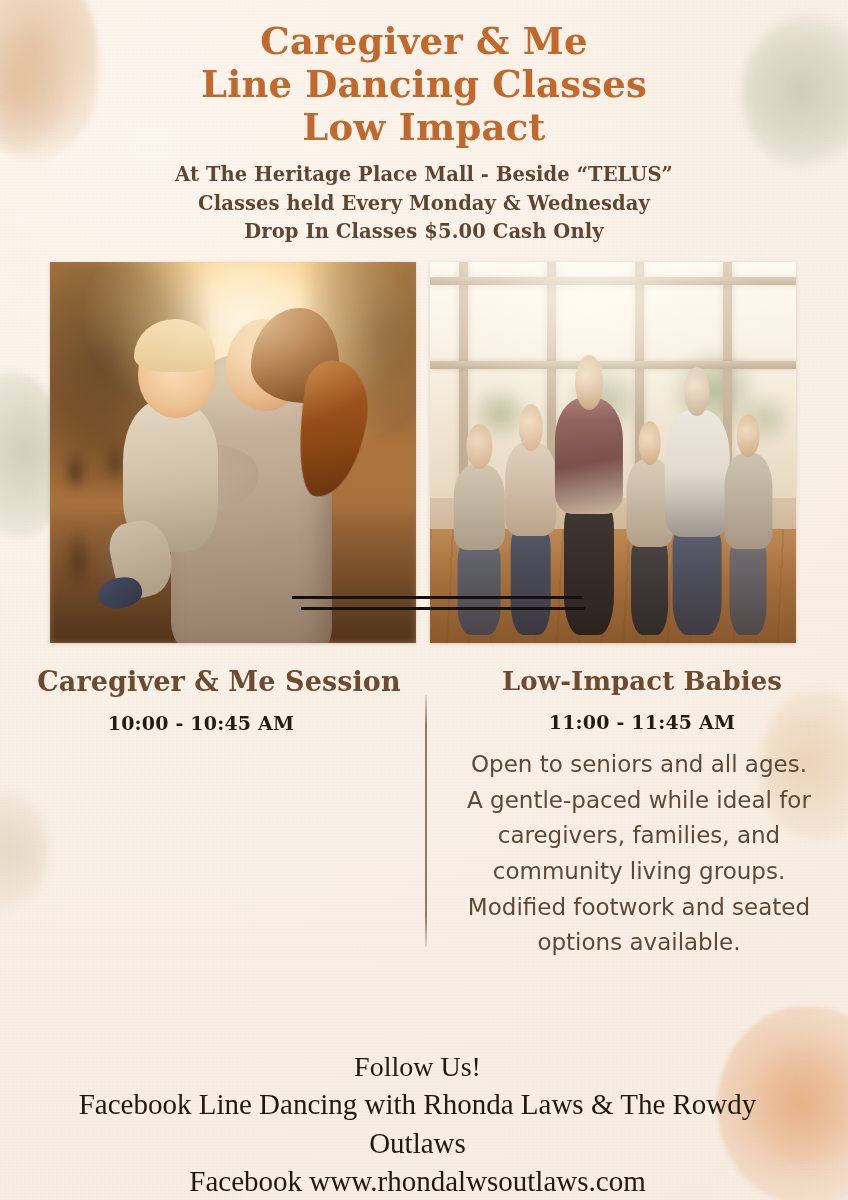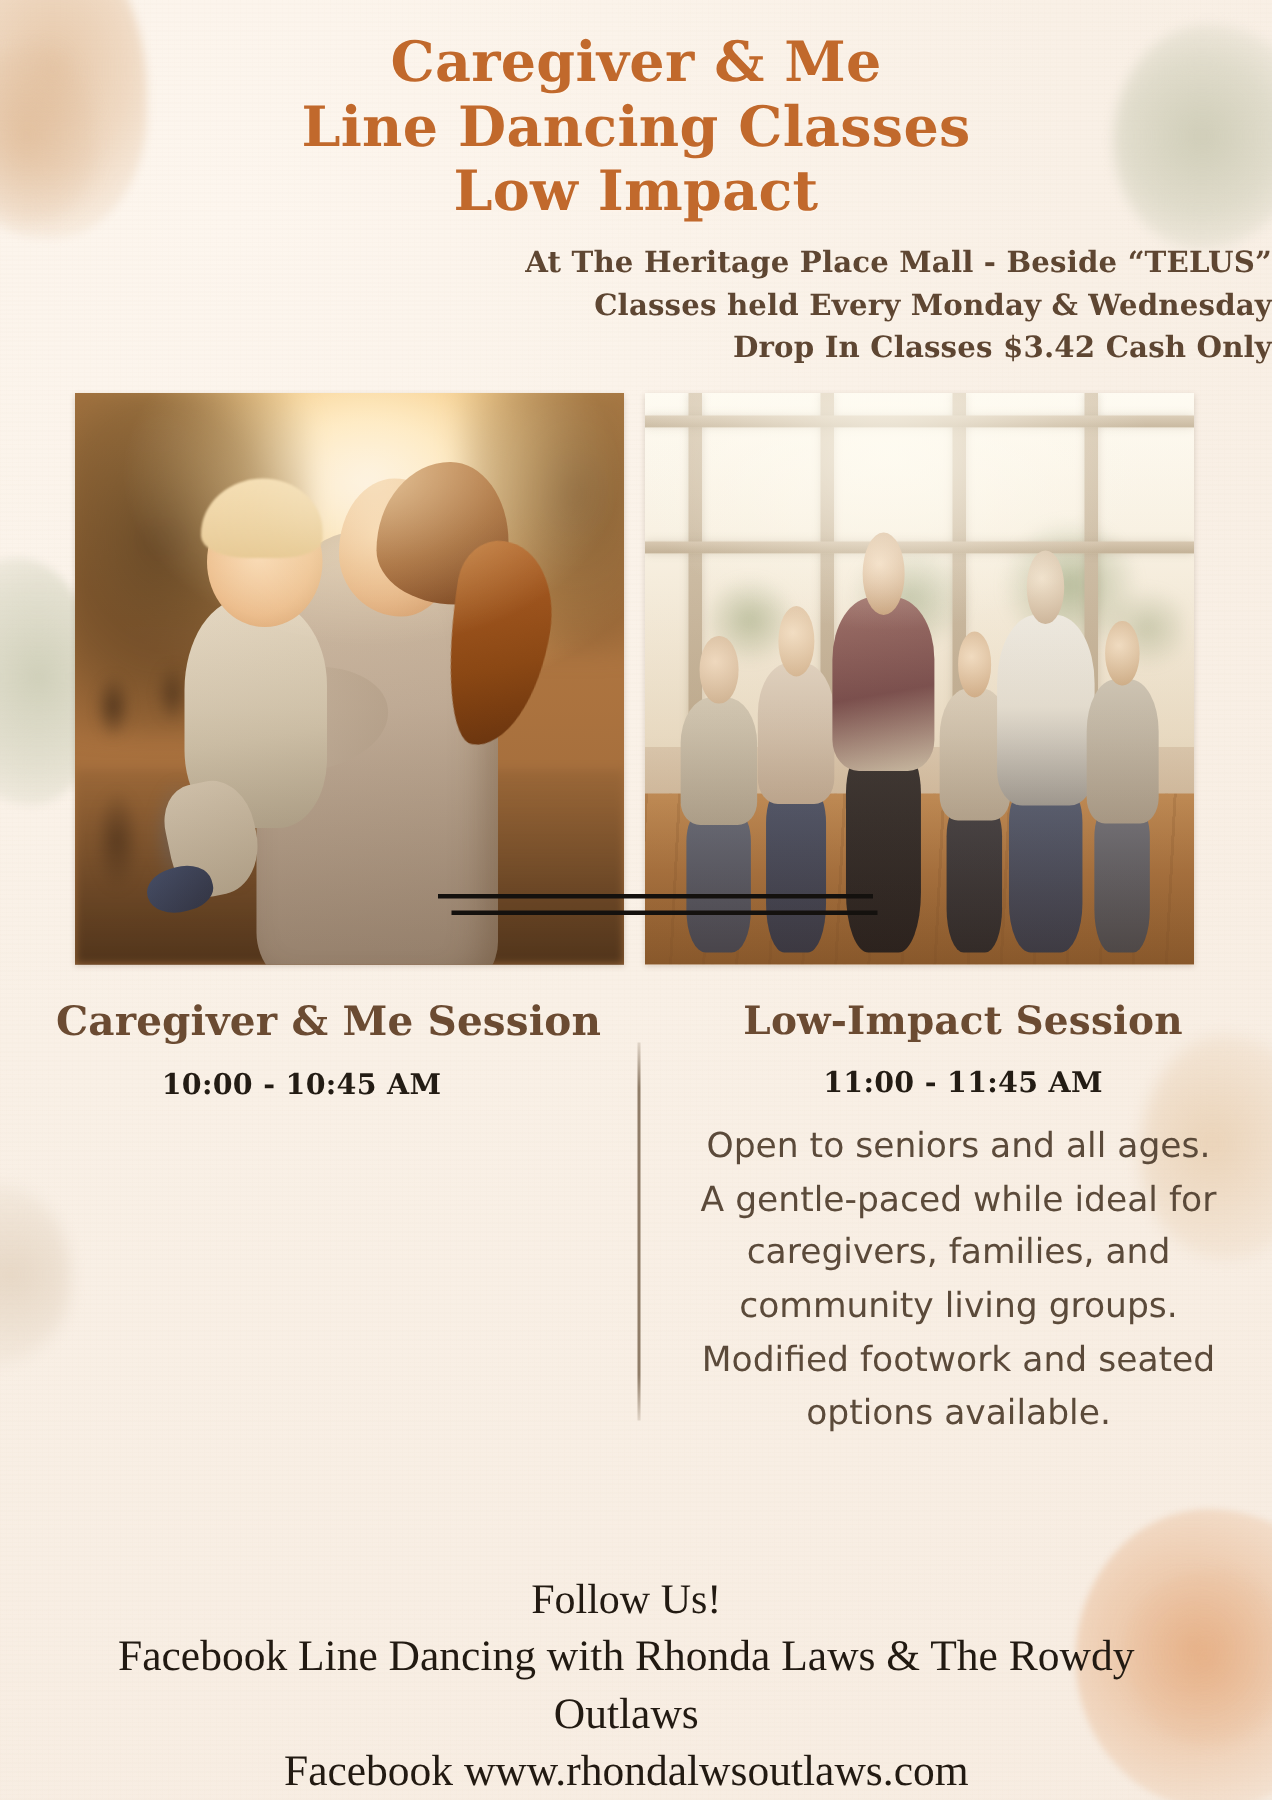--- a/index.html
+++ b/index.html
@@ -94,21 +94,21 @@
     font-size:37px;
     line-height:1.16;
     letter-spacing:.2px;
     text-shadow:0 1px 0 rgba(255,245,235,.6);
   }
   .headline .hl-line { display:block; white-space:nowrap; }
 
   
   .subhead {
     position:absolute; left:0; right:0; top:161px;
-    text-align:right;
+    text-align:center;
     color:#5e4632;
     font-family:"DejaVu Serif", "Liberation Serif", serif;
     font-weight:bold;
     font-size:19.5px;
     line-height:1.47;
     letter-spacing:.1px;
   }
   .subhead .sb-line { display:block; white-space:nowrap; }
 
   
@@ -365,21 +365,21 @@
 
   <div class="headline">
     <span class="hl-line">Caregiver &amp; Me</span>
     <span class="hl-line">Line Dancing Classes</span>
     <span class="hl-line">Low Impact</span>
   </div>
 
   <div class="subhead">
     <span class="sb-line">At The Heritage Place Mall - Beside “TELUS”</span>
     <span class="sb-line">Classes held Every Monday &amp; Wednesday</span>
-    <span class="sb-line">Drop In Classes $3.42 Cash Only</span>
+    <span class="sb-line">Drop In Classes $5.00 Cash Only</span>
   </div>
 
   <div class="photo-row">
 
     <div class="photo ph-left">
       <div class="pl-sky"></div>
       <div class="pl-foliage-l"></div>
       <div class="pl-foliage-r"></div>
       <div class="pl-ground"></div>
       <div class="pl-crowd"></div>
@@ -457,21 +457,21 @@
   </div>
 
   <div class="sessions">
 
     <div class="session-col col-left">
       <div class="session-title">Caregiver &amp; Me Session</div>
       <div class="session-time">10:00 - 10:45 AM</div>
     </div>
 
     <div class="session-col col-right">
-      <div class="session-title">Low-Impact Session</div>
+      <div class="session-title">Low-Impact Babies</div>
       <div class="session-time">11:00 - 11:45 AM</div>
       <div class="session-body">Open to seniors and all ages. A gentle-paced while ideal for caregivers, families, and community living groups. Modified footwork and seated options available.</div>
     </div>
   </div>
 
   <div class="col-divider"></div>
 
   <div class="footer">
     <span class="ft-line ft-follow">Follow Us!</span>
     <span class="ft-line">Facebook Line Dancing with Rhonda Laws &amp; The Rowdy Outlaws</span>

